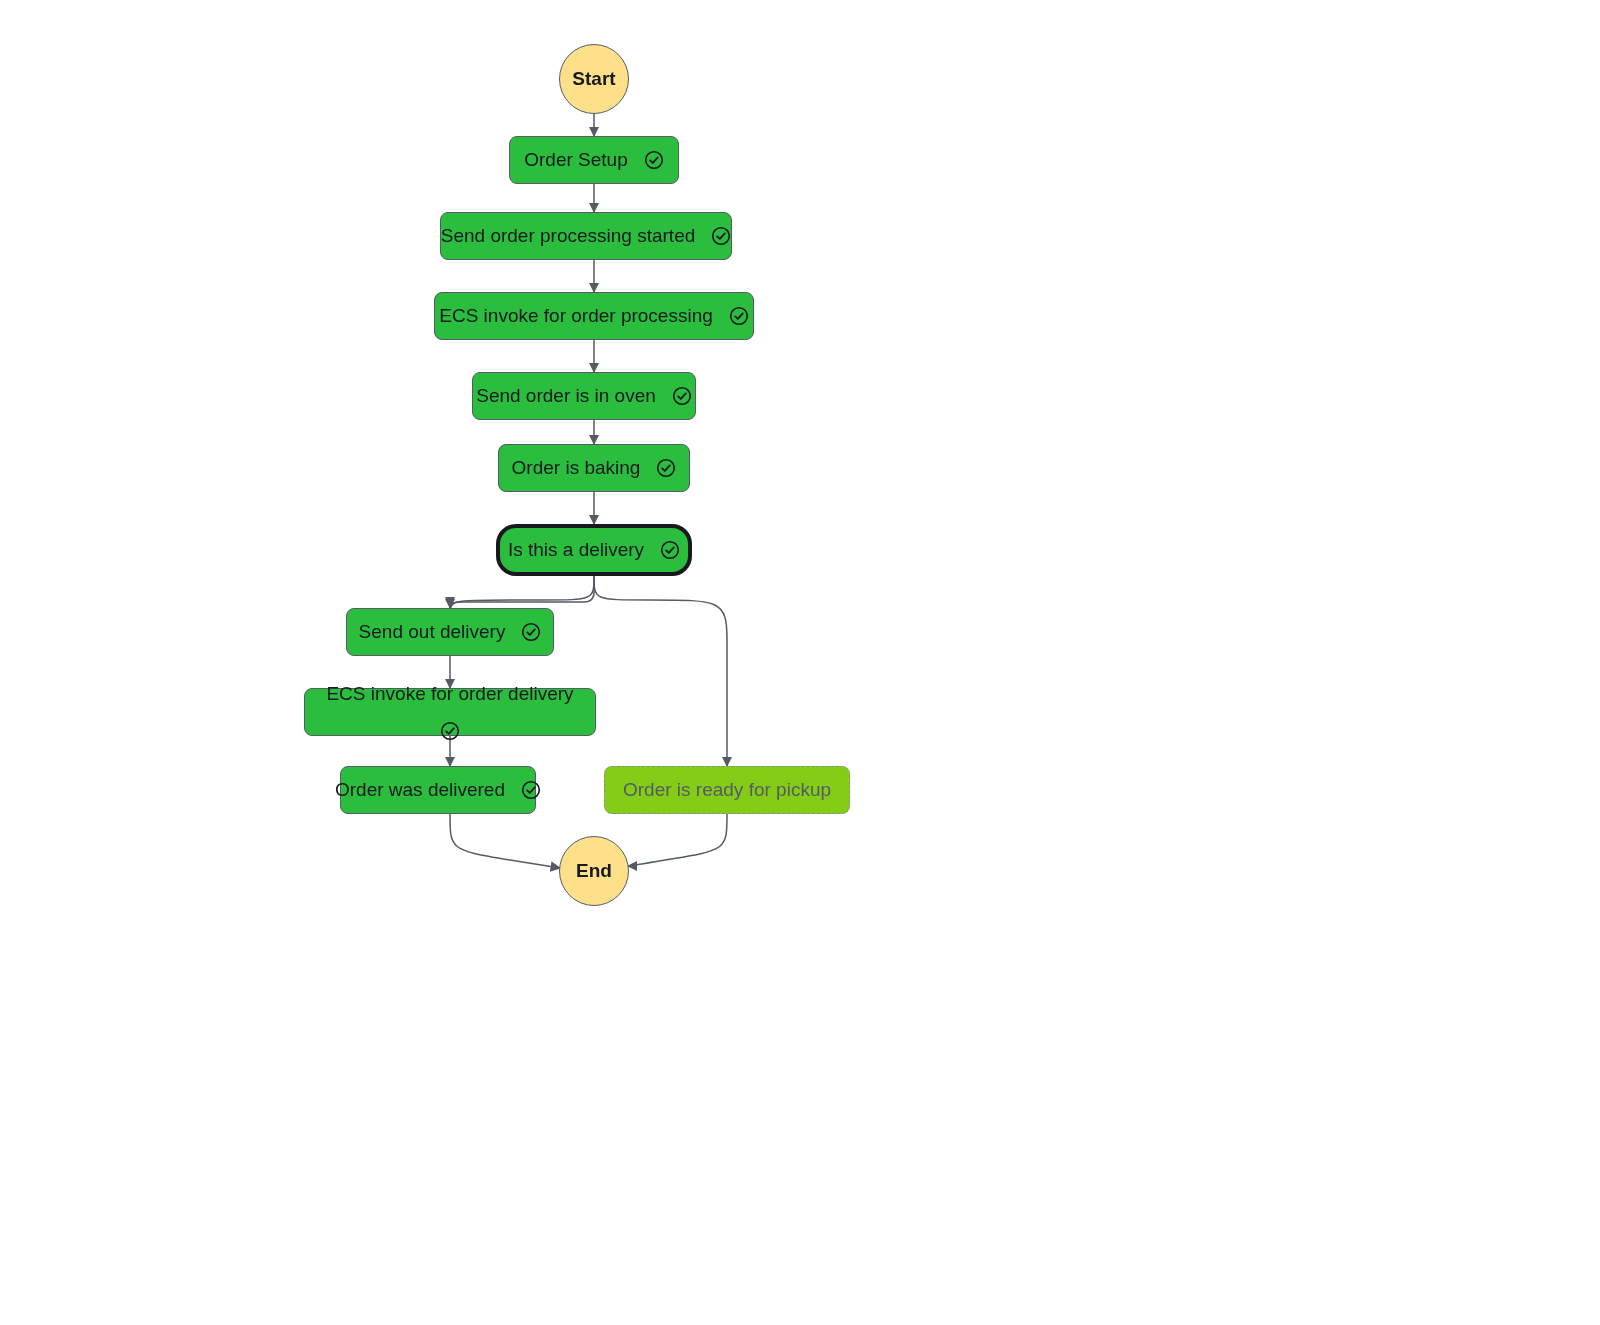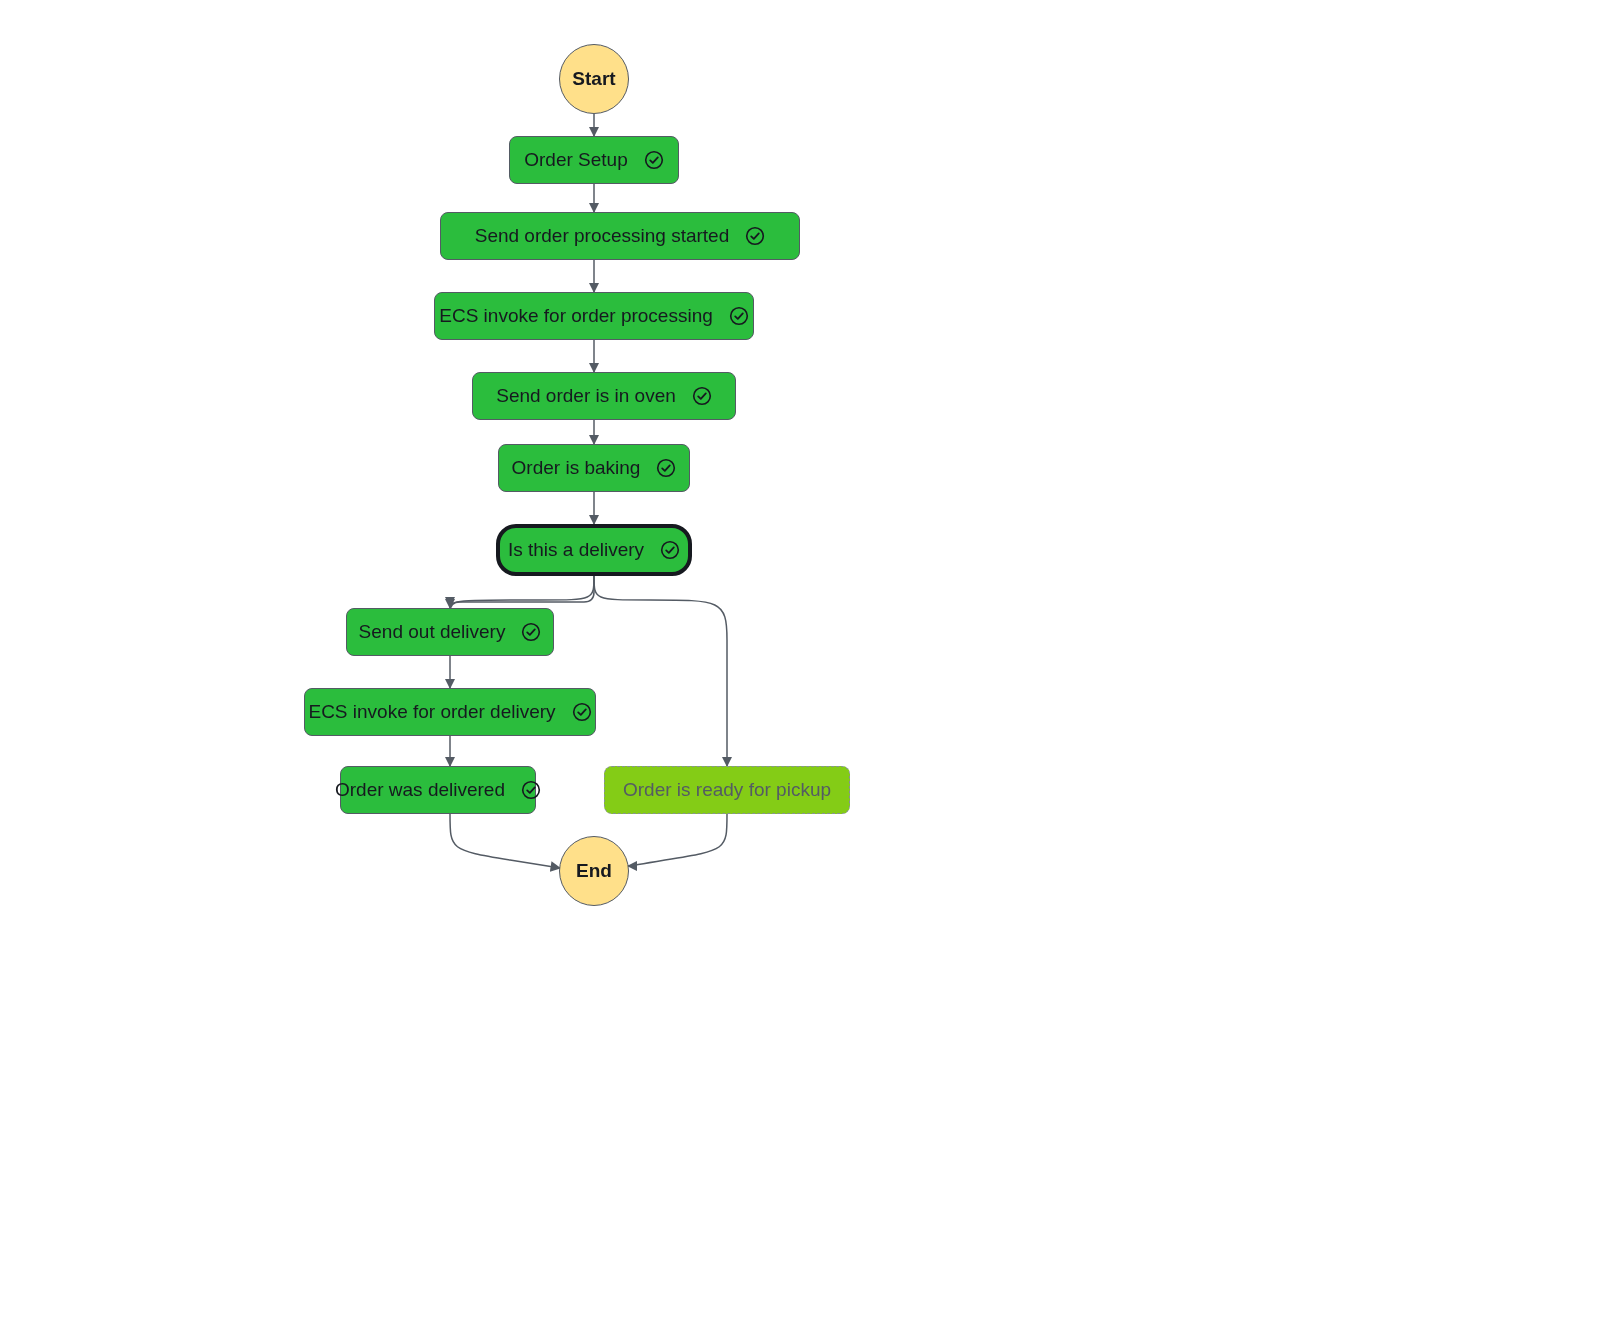--- a/index.html
+++ b/index.html
@@ -120,41 +120,41 @@
   <div class="node step" style="left:509px; top:136px; width:170px;">
     <span>Order Setup</span>
     <span class="check-icon">
       <svg viewBox="0 0 20 20">
           <circle cx="10" cy="10" r="8.3" fill="none" stroke="#16191f" stroke-width="1.6"></circle>
           <path d="M6.2 10.4 L8.8 12.8 L13.8 7.4" fill="none" stroke="#16191f" stroke-width="1.8" stroke-linecap="round" stroke-linejoin="round"></path>
         </svg>
     </span>
   </div>
 
-  <div class="node step" style="left:440px; top:212px; width:360px;">
+  <div class="node step" style="left:440px; top:212px; width:292px;">
     <span>Send order processing started</span>
     <span class="check-icon">
       <svg viewBox="0 0 20 20">
           <circle cx="10" cy="10" r="8.3" fill="none" stroke="#16191f" stroke-width="1.6"></circle>
           <path d="M6.2 10.4 L8.8 12.8 L13.8 7.4" fill="none" stroke="#16191f" stroke-width="1.8" stroke-linecap="round" stroke-linejoin="round"></path>
         </svg>
     </span>
   </div>
 
   <div class="node step" style="left:434px; top:292px; width:320px;">
     <span>ECS invoke for order processing</span>
     <span class="check-icon">
       <svg viewBox="0 0 20 20">
           <circle cx="10" cy="10" r="8.3" fill="none" stroke="#16191f" stroke-width="1.6"></circle>
           <path d="M6.2 10.4 L8.8 12.8 L13.8 7.4" fill="none" stroke="#16191f" stroke-width="1.8" stroke-linecap="round" stroke-linejoin="round"></path>
         </svg>
     </span>
   </div>
 
-  <div class="node step" style="left:472px; top:372px; width:264px;">
+  <div class="node step" style="left:472px; top:372px; width:224px;">
     <span>Send order is in oven</span>
     <span class="check-icon">
       <svg viewBox="0 0 20 20">
           <circle cx="10" cy="10" r="8.3" fill="none" stroke="#16191f" stroke-width="1.6"></circle>
           <path d="M6.2 10.4 L8.8 12.8 L13.8 7.4" fill="none" stroke="#16191f" stroke-width="1.8" stroke-linecap="round" stroke-linejoin="round"></path>
         </svg>
     </span>
   </div>
 
   <div class="node step" style="left:498px; top:444px; width:192px;">
@@ -180,21 +180,21 @@
   <div class="node step" style="left:346px; top:608px; width:208px;">
     <span>Send out delivery</span>
     <span class="check-icon">
       <svg viewBox="0 0 20 20">
           <circle cx="10" cy="10" r="8.3" fill="none" stroke="#16191f" stroke-width="1.6"></circle>
           <path d="M6.2 10.4 L8.8 12.8 L13.8 7.4" fill="none" stroke="#16191f" stroke-width="1.8" stroke-linecap="round" stroke-linejoin="round"></path>
         </svg>
     </span>
   </div>
 
-  <div class="node step" style="left:304px; top:688px; width:292px;">
+  <div class="node step" style="left:304px; top:688px; width:292px;flex-direction:column;">
     <span>ECS invoke for order delivery</span>
     <span class="check-icon">
       <svg viewBox="0 0 20 20">
           <circle cx="10" cy="10" r="8.3" fill="none" stroke="#16191f" stroke-width="1.6"></circle>
           <path d="M6.2 10.4 L8.8 12.8 L13.8 7.4" fill="none" stroke="#16191f" stroke-width="1.8" stroke-linecap="round" stroke-linejoin="round"></path>
         </svg>
     </span>
   </div>
 
   <div class="node step" style="left:340px; top:766px; width:196px;">

